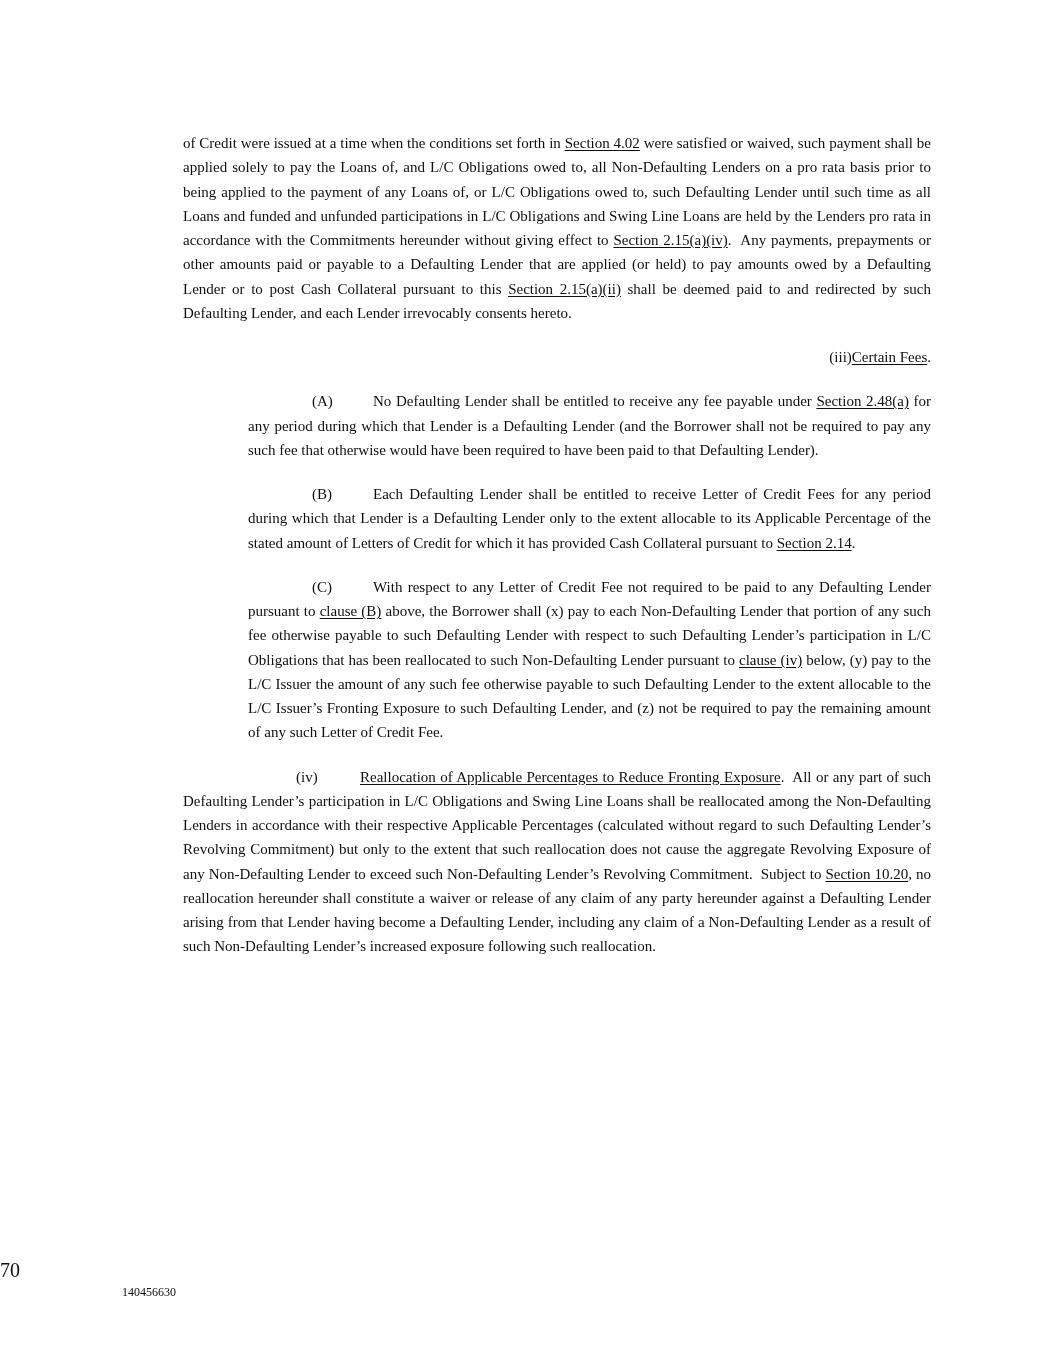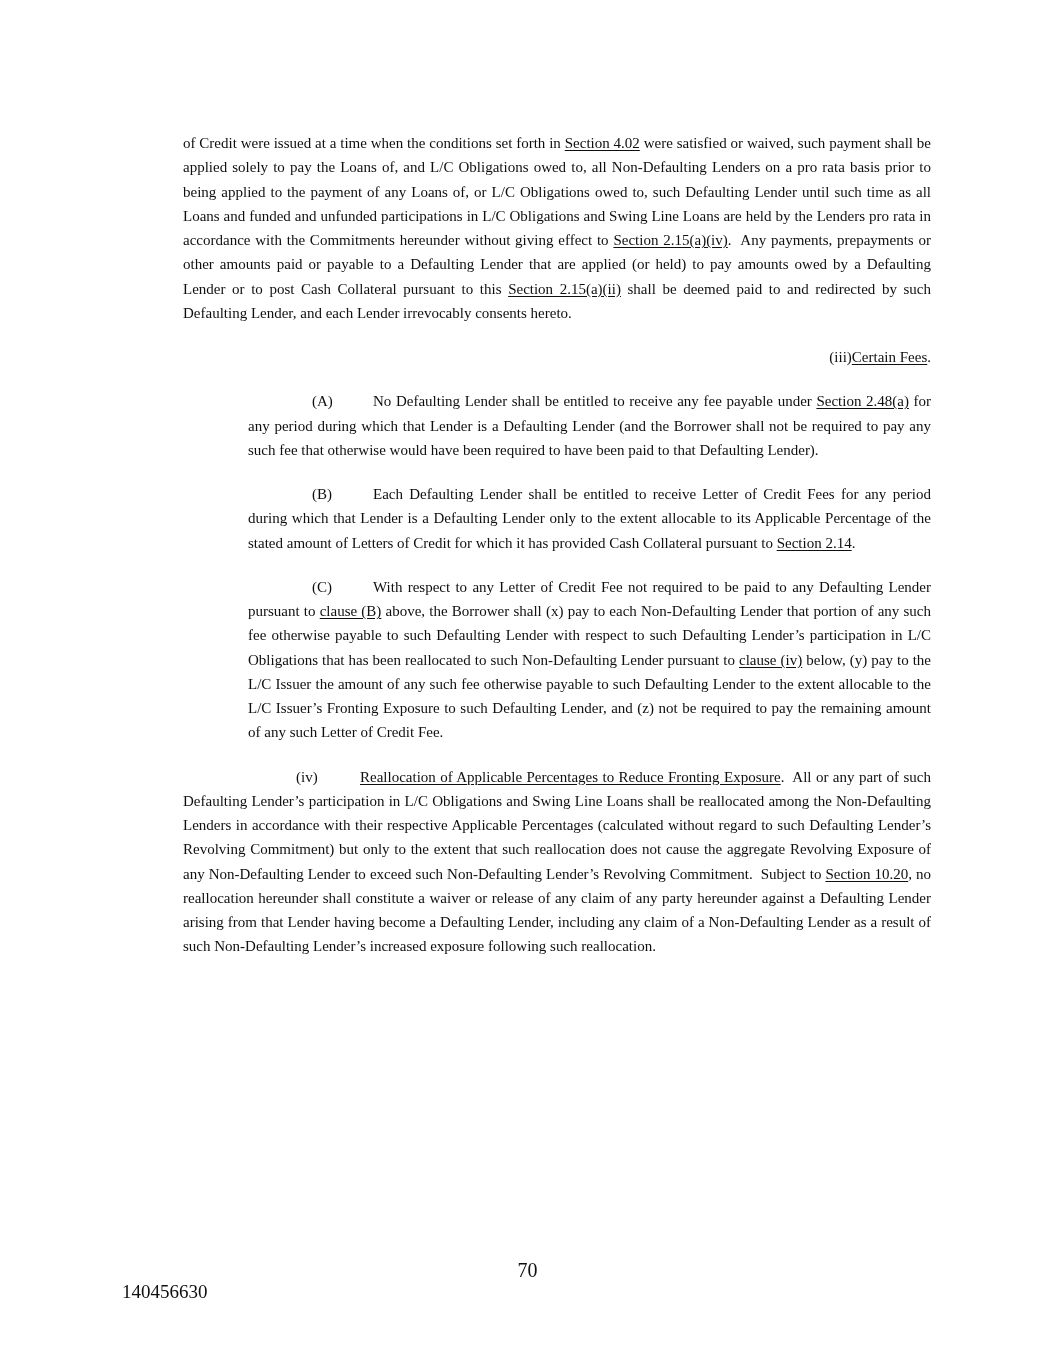--- a/index.html
+++ b/index.html
@@ -53,29 +53,29 @@
   p.lvl1 .marker { width: 64px; margin-left: 48px; }
 
   .marker { display: inline-block; text-indent: 0; }
   .u { text-decoration: underline; text-underline-offset: 2px; }
 
   .page-number {
     position: absolute;
     top: 1258px;
     left: 0;
     width: 1055px;
-    text-align: center;
+    text-align: left;
     font-size: 20px;
     line-height: 24px;
   }
   .doc-id {
     position: absolute;
     left: 122px;
     top: 1284px;
-    font-size: 19px;
+    font-size: 12px;
     line-height: 16px;
   }
 </style>
 </head>
 <body>
 
 <div class="page">
   <div class="content">
     <p class="cont"><span>of Credit were issued at a time when the conditions set forth in </span><span class="u">Section 4.02</span><span> were satisfied or waived, such payment shall be applied solely to pay the Loans of, and L/C Obligations owed to, all Non-Defaulting Lenders on a pro rata basis prior to being applied to the payment of any Loans of, or L/C Obligations owed to, such Defaulting Lender until such time as all Loans and funded and unfunded participations in L/C Obligations and Swing Line Loans are held by the Lenders pro rata in accordance with the Commitments hereunder without giving effect to </span><span class="u">Section 2.15(a)(iv)</span><span>.&nbsp; Any payments, prepayments or other amounts paid or payable to a Defaulting Lender that are applied (or held) to pay amounts owed by a Defaulting Lender or to post Cash Collateral pursuant to this </span><span class="u">Section 2.15(a)(ii)</span><span> shall be deemed paid to and redirected by such Defaulting Lender, and each Lender irrevocably consents hereto.</span></p>
 

